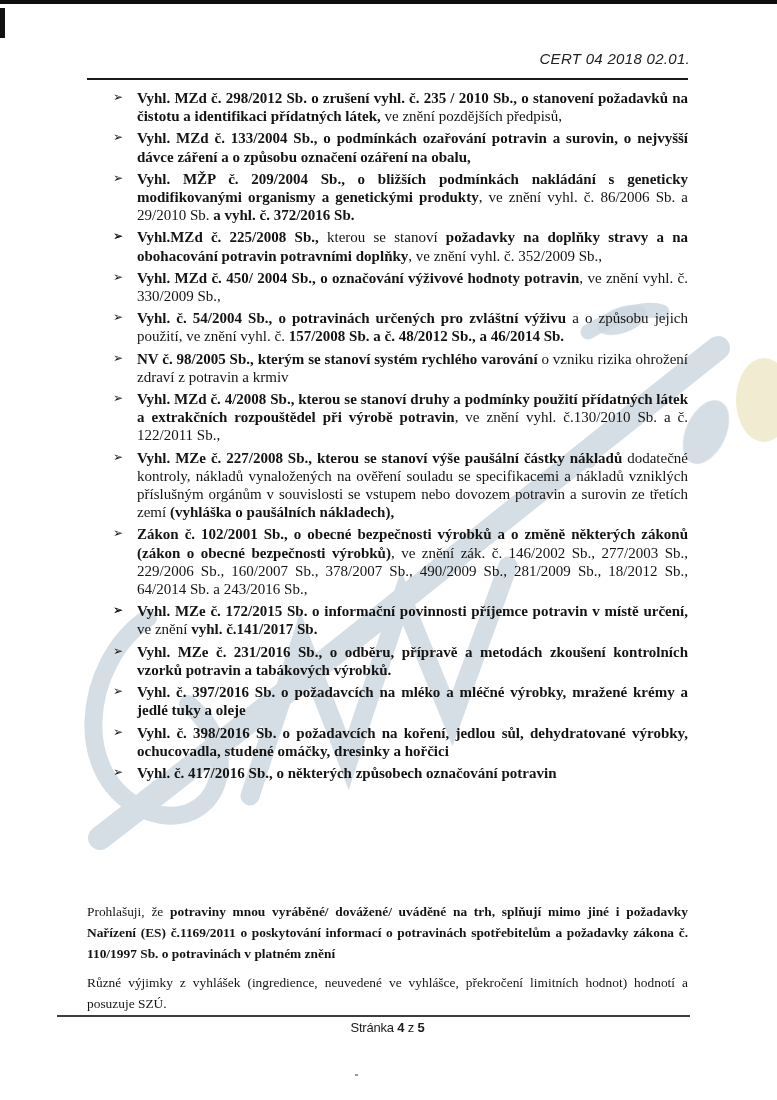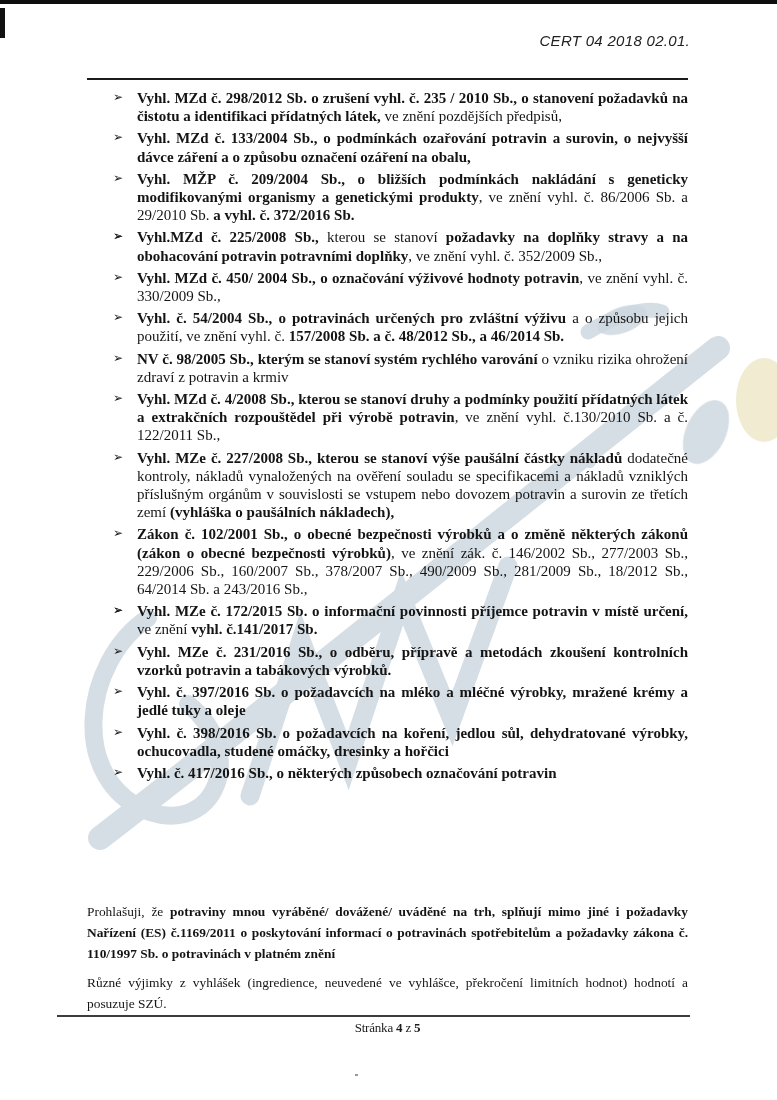--- a/index.html
+++ b/index.html
@@ -17,21 +17,21 @@
     color:var(--ink);
   }
   
   .scan-top{position:absolute;top:0;left:0;width:777px;height:4px;background:#0d0d0d;}
   .scan-left{position:absolute;top:8px;left:0;width:5px;height:30px;background:#111;}
   .scan-speck{position:absolute;top:1074px;left:355px;width:3px;height:2px;background:#999;}
   
   .wm{position:absolute;inset:0;z-index:1;pointer-events:none;}
   
   .hdr-code{
-    position:absolute;top:32px;right:87px;z-index:2;
+    position:absolute;top:50px;right:87px;z-index:2;
     font-family:"Liberation Sans", sans-serif;
     font-style:italic;font-size:15px;letter-spacing:.3px;color:#222;
   }
   .hdr-rule{position:absolute;top:78px;left:87px;width:601px;height:2px;background:#1b1b1b;z-index:2;}
   
   .list{position:absolute;top:89px;left:87px;width:601px;z-index:2;}
   .li{position:relative;padding-left:50px;margin-bottom:4px;text-align:justify;}
   .bullet{
     position:absolute;left:26px;top:1px;
     font-family:"DejaVu Sans", sans-serif;
@@ -42,21 +42,21 @@
   .r{font-weight:400;}
   
   .para{position:absolute;left:87px;width:601px;text-align:justify;z-index:2;font-size:13.4px;line-height:21px;}
   .para-1{top:901px;}
   .para-2{top:972px;}
   
   .ftr-rule{position:absolute;top:1015px;left:57px;width:633px;height:1.5px;background:#3c3c3c;z-index:2;}
   .ftr{
     position:absolute;top:1020px;left:87px;width:601px;z-index:2;
     text-align:center;
-    font-family:Liberation Serif, serif;
+    font-family:Liberation Sans, sans-serif;
     font-size:13px;letter-spacing:-.2px;color:#1c1c1c;
   }
 </style>
 </head>
 <body>
 
 <div class="page">
 
   <div class="scan-top"></div>
   <div class="scan-left"></div>

